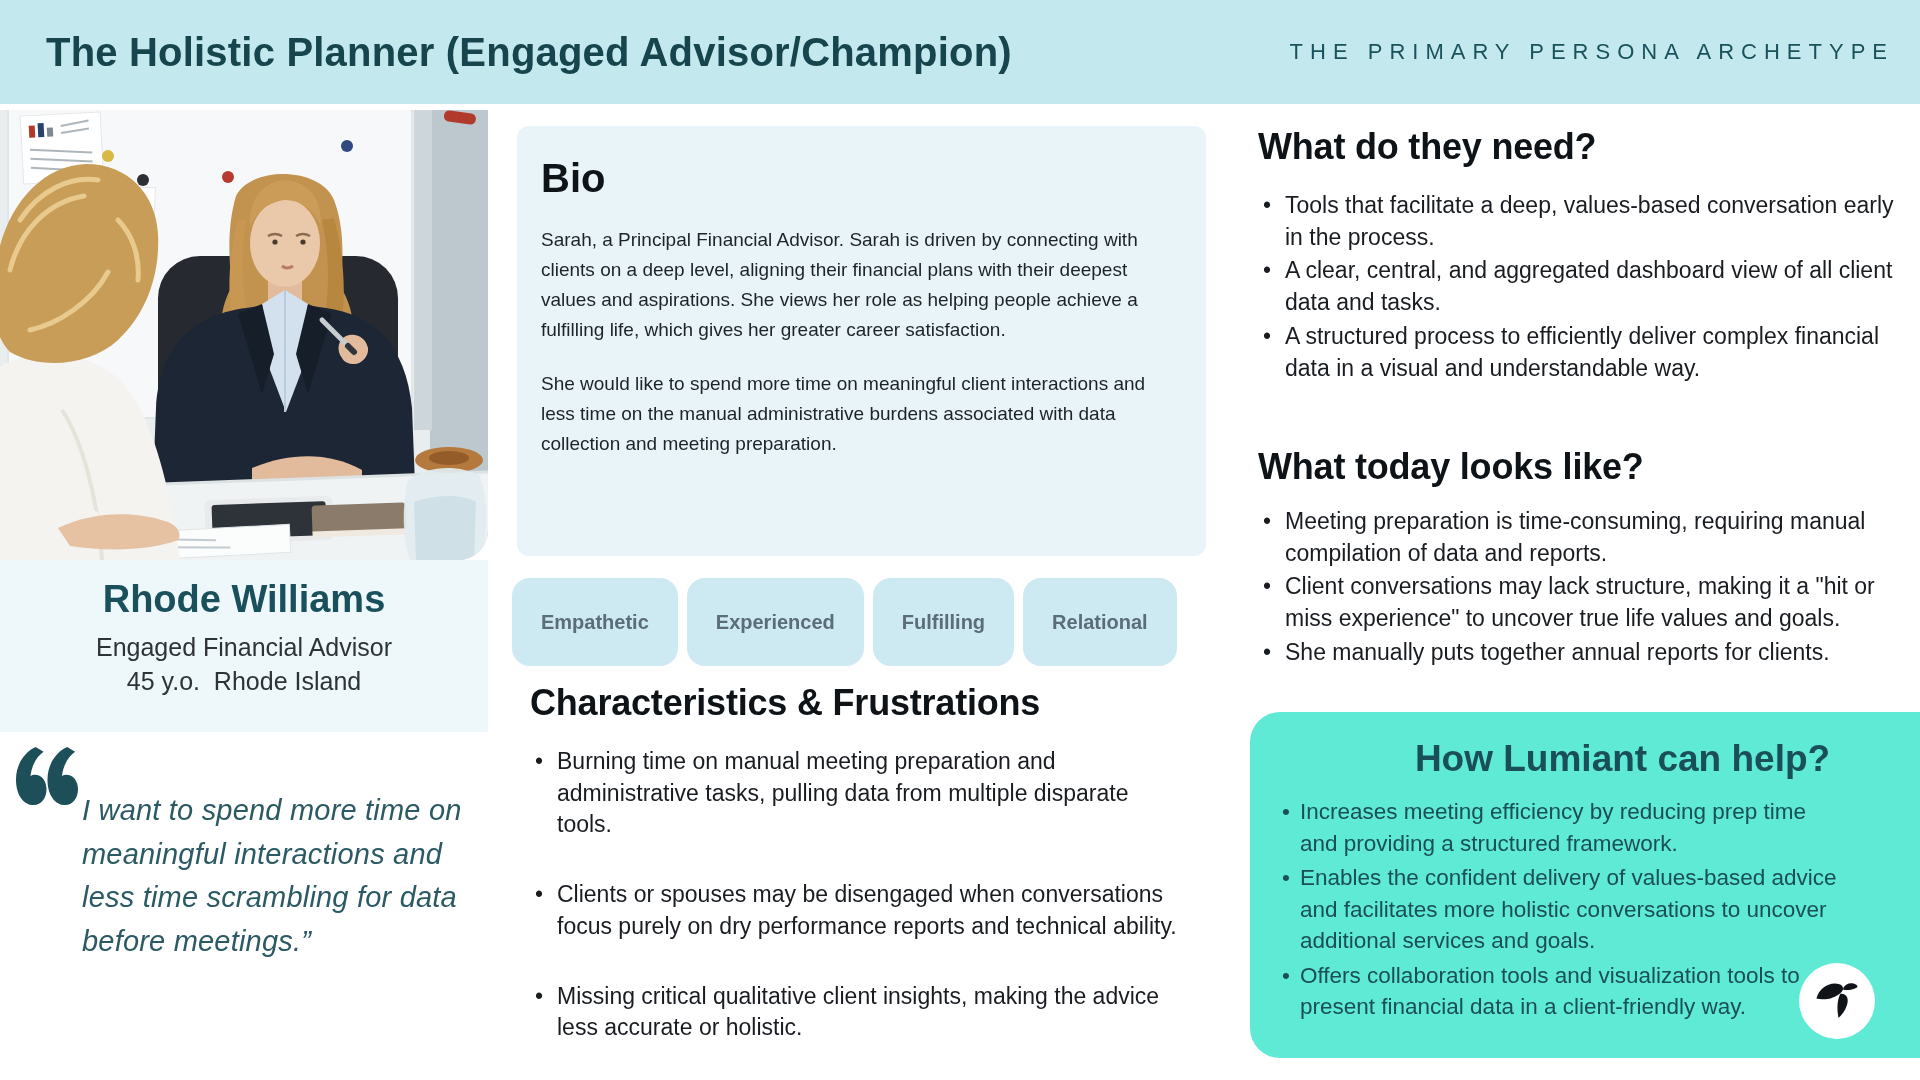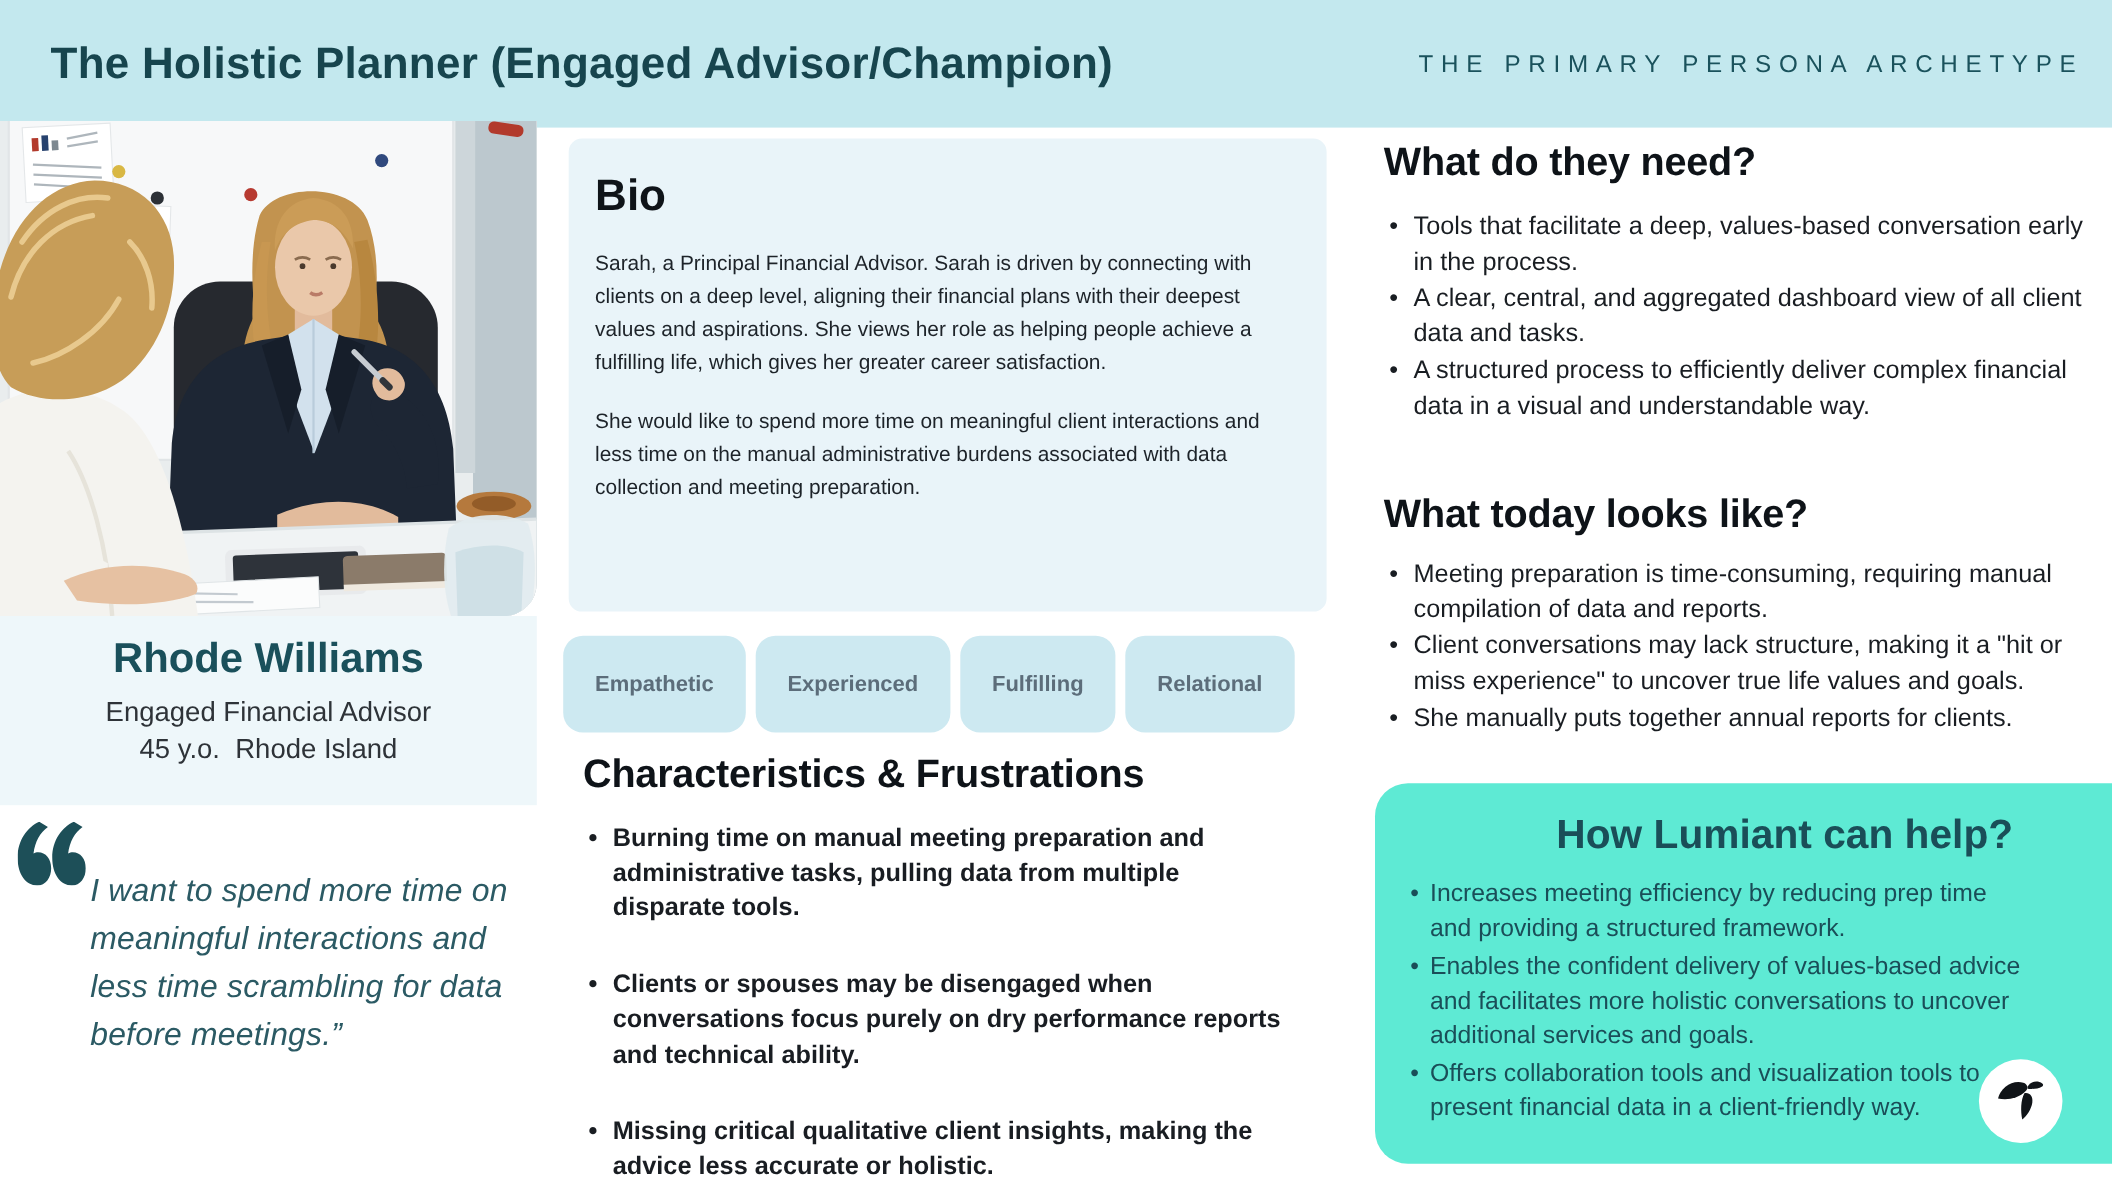--- a/index.html
+++ b/index.html
@@ -4,21 +4,21 @@
 <style>
   * { margin:0; padding:0; box-sizing:border-box; }
   html,body { background:#ffffff; }
   .page {
     position:relative; width:1920px; height:1080px; overflow:hidden;
     background:#ffffff; font-family:"Liberation Sans", sans-serif; color:#1a1e23;
   }
 
   
   .banner {
-    position:absolute; left:0; top:0; width:1920px; height:116px;
+    position:absolute; left:0; top:0; width:1920px; height:104px;
     background:#c3e8ee; display:flex; align-items:center; justify-content:space-between;
     padding:0 26px 0 46px;
     gap:44px;
   }
   .page-title { font-size:40px; font-weight:700; color:#17454e; letter-spacing:0.2px; }
   .tagline { font-size:22px; font-weight:500; color:#1a525c; letter-spacing:7px; }
 
   
   .photo {
     position:absolute; left:0; top:110px; width:488px; height:450px;
@@ -59,21 +59,21 @@
   .section-h { font-size:36px; font-weight:700; color:#0e1318; letter-spacing:-0.2px; }
   ul { list-style:none; }
   li {
     position:relative; padding-left:27px;
     font-size:23px; color:#191d22; line-height:1.38;
   }
   li::before { content:"\2022"; position:absolute; left:5px; }
 
   .chars { position:absolute; left:530px; top:682px; width:676px; }
   .chars ul { margin-top:22px; }
-  .chars li { margin-bottom:38px; max-width:650px;font-weight:bold; }
+  .chars li { margin-bottom:38px; max-width:650px; }
 
   
   .needs { position:absolute; left:1258px; top:126px; width:655px; }
   .needs ul { margin-top:22px; }
   .needs li { margin-bottom:2px; max-width:640px; }
 
   .today { position:absolute; left:1258px; top:420px; width:655px;margin-top:26px; }
   .today ul { margin-top:18px; }
   .today li { margin-bottom:2px; max-width:640px; }
 

